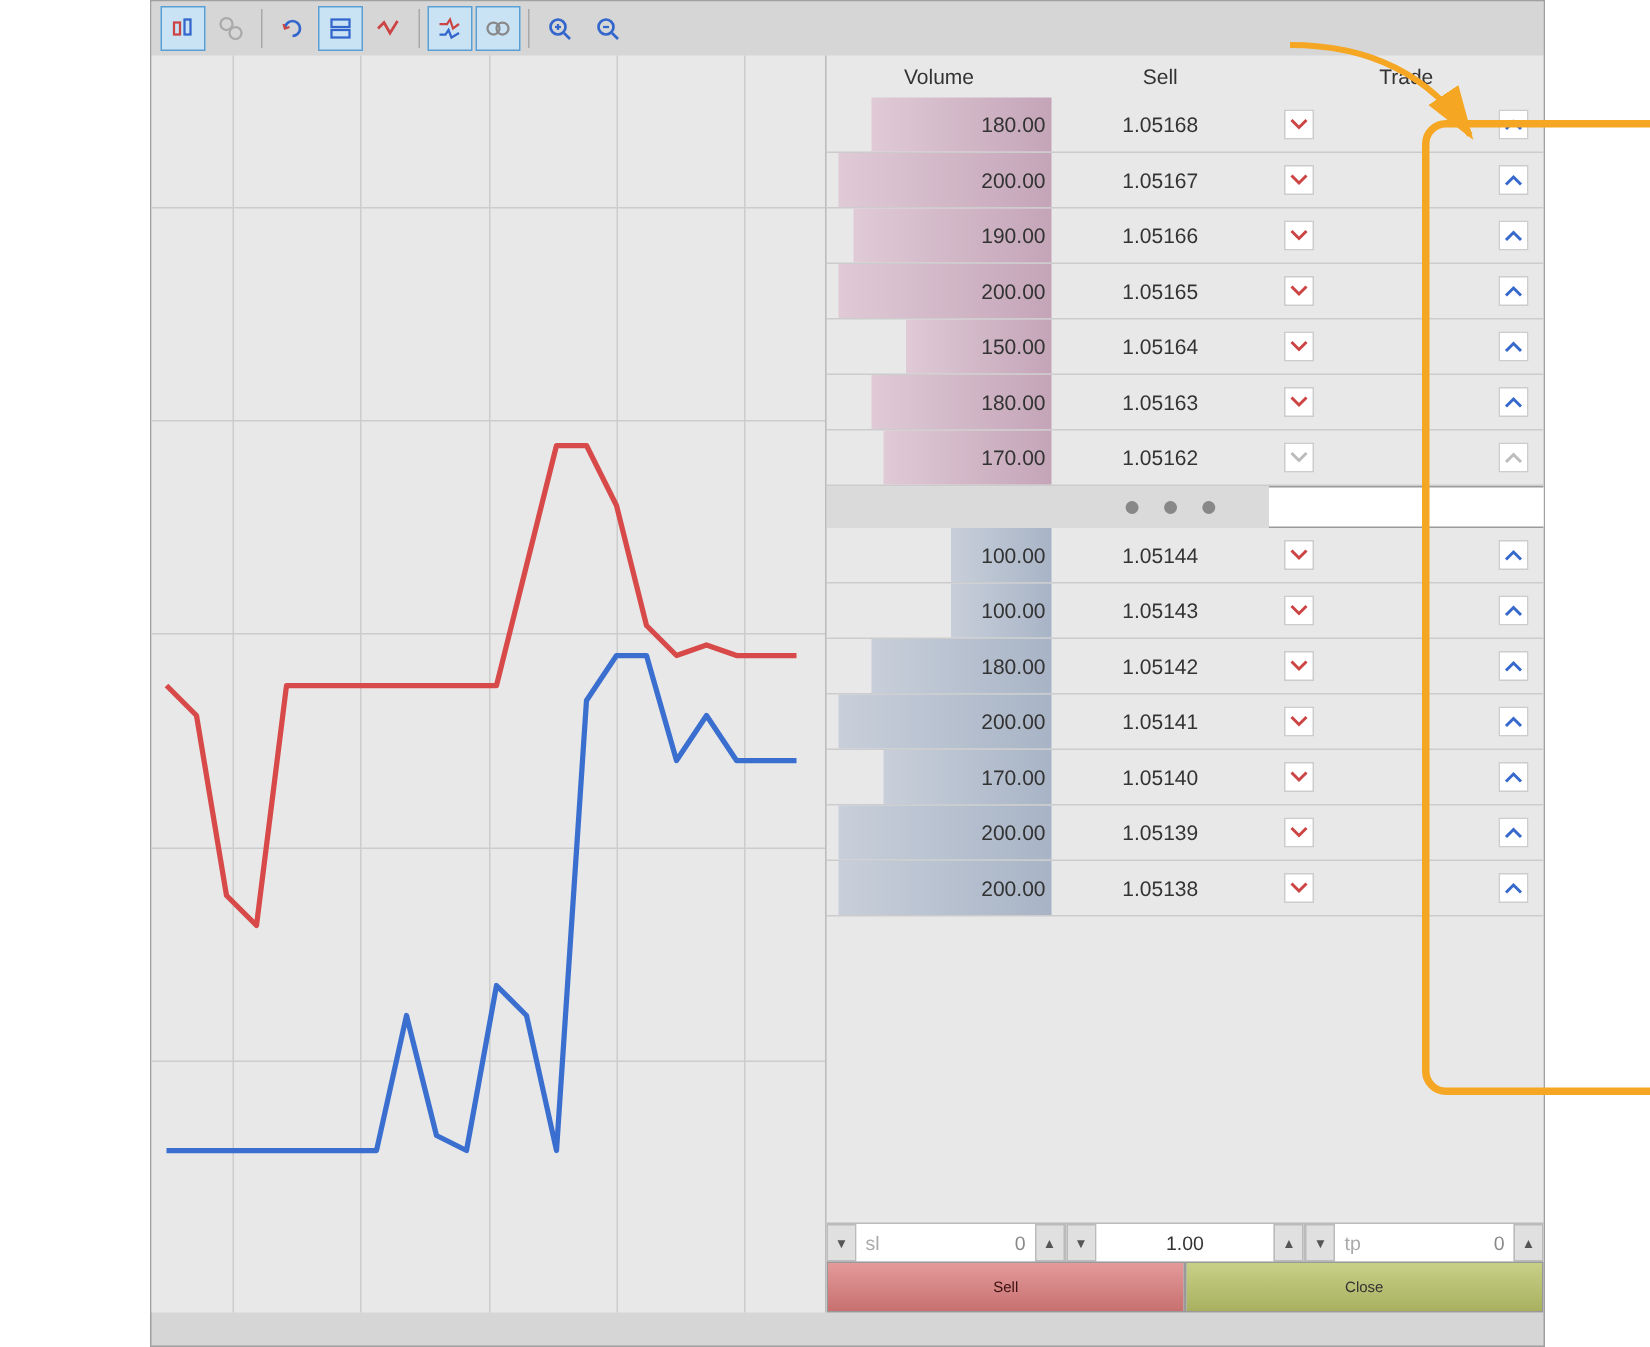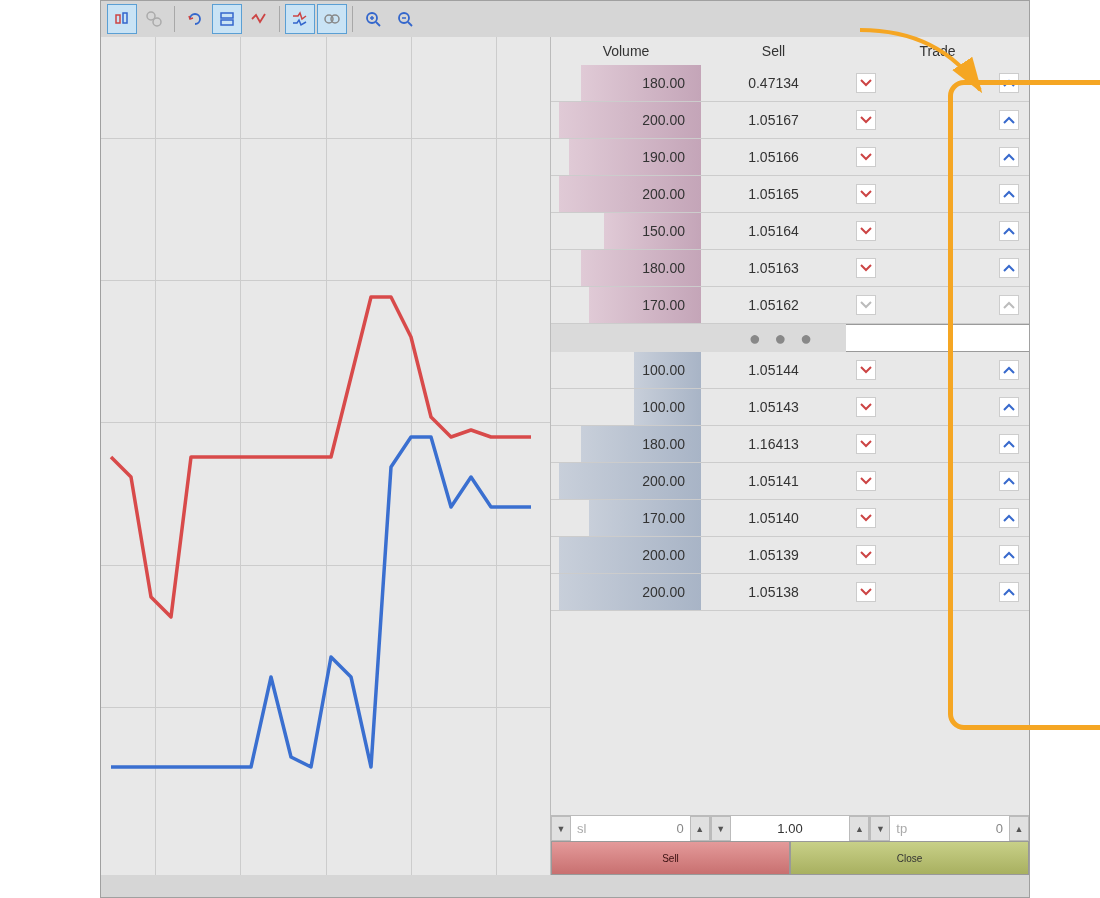--- a/index.html
+++ b/index.html
@@ -113,21 +113,21 @@
   border-bottom: 1px solid #ccc;
   position: relative;
 }
 .dom-row .vol-cell {
   width: 150px;
   height: 100%;
   position: relative;
   display: flex;
   align-items: center;
   justify-content: flex-end;
-  padding-right: 16px;
+  padding-right: 4px;
   font-size: 14px;
   color: #333;
 }
 .vol-bar {
   position: absolute;
   right: 0;
   top: 0;
   bottom: 0;
   z-index: 0;
 }
@@ -348,21 +348,21 @@
         <div class="col" style="width:145px">Sell</div>
         <div class="col" style="flex:1">Trade</div>
       </div>
 
       <div class="dom-body" id="dom-body">
           <div class="dom-row">
             <div class="vol-cell">
               <div class="vol-bar ask" style="width:80%"></div>
               <span class="vol-text">180.00</span>
             </div>
-            <div class="price-cell">0.47134</div>
+            <div class="price-cell">1.05168</div>
             <div class="trade-cell">
               <div class="chev-btn">
                 <svg width="14" height="10">
                   <path d="M2 2 L7 7 L12 2" fill="none" stroke="#c44" stroke-width="2"></path>
                 </svg>
               </div>
               <div class="chev-btn">
                 <svg width="14" height="10">
                   <path d="M2 8 L7 3 L12 8" fill="none" stroke="#36c" stroke-width="2"></path>
                 </svg>
@@ -523,21 +523,21 @@
                   <path d="M2 8 L7 3 L12 8" fill="none" stroke="#36c" stroke-width="2"></path>
                 </svg>
               </div>
             </div>
           </div>
           <div class="dom-row">
             <div class="vol-cell">
               <div class="vol-bar bid" style="width:80%"></div>
               <span class="vol-text">180.00</span>
             </div>
-            <div class="price-cell">1.16413</div>
+            <div class="price-cell">1.05142</div>
             <div class="trade-cell">
               <div class="chev-btn">
                 <svg width="14" height="10">
                   <path d="M2 2 L7 7 L12 2" fill="none" stroke="#c44" stroke-width="2"></path>
                 </svg>
               </div>
               <div class="chev-btn">
                 <svg width="14" height="10">
                   <path d="M2 8 L7 3 L12 8" fill="none" stroke="#36c" stroke-width="2"></path>
                 </svg>

